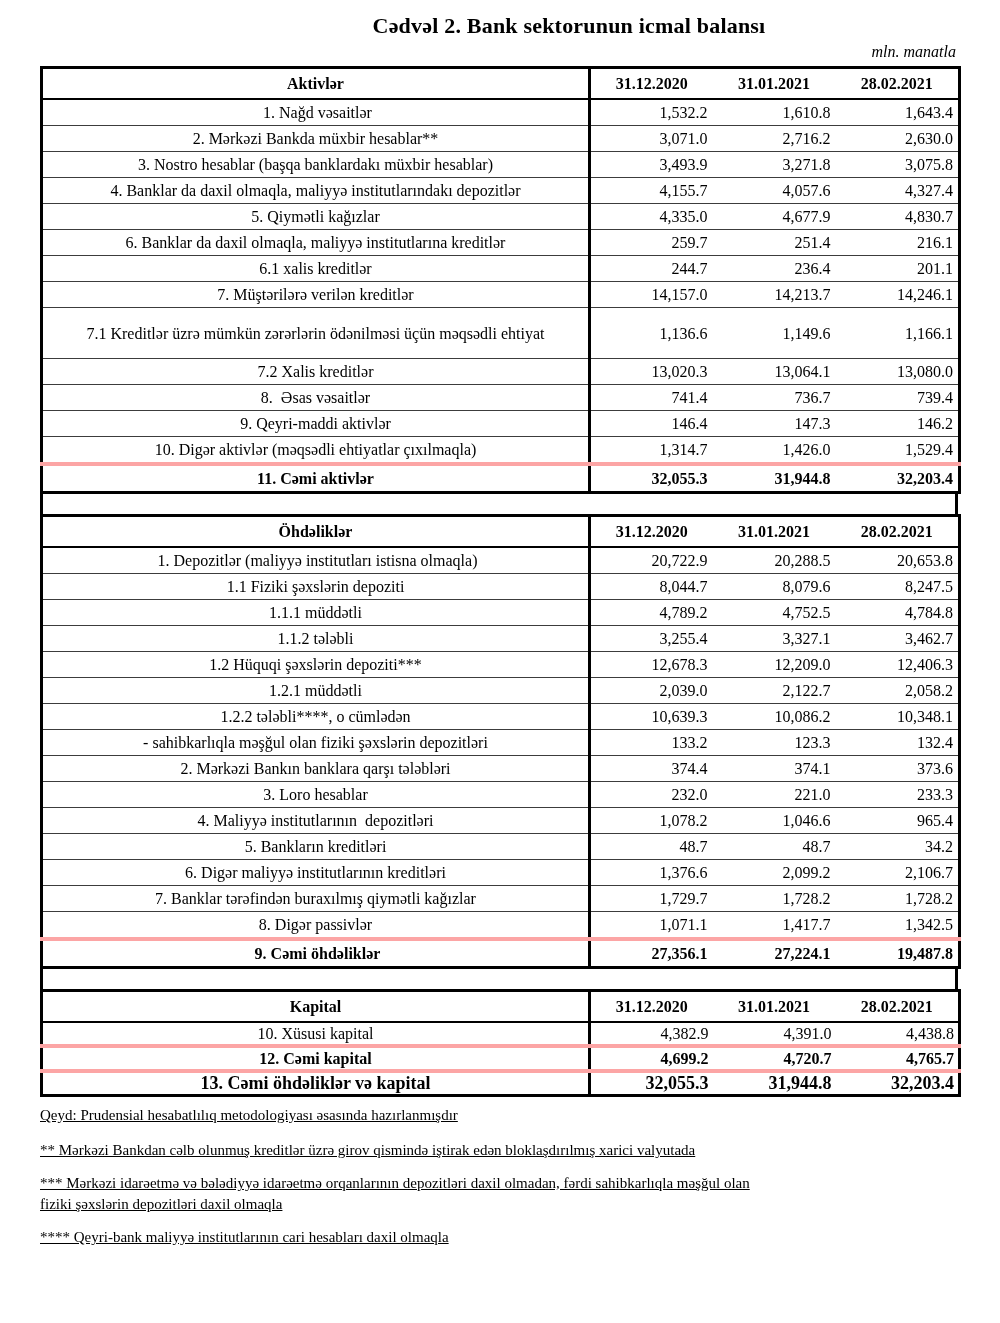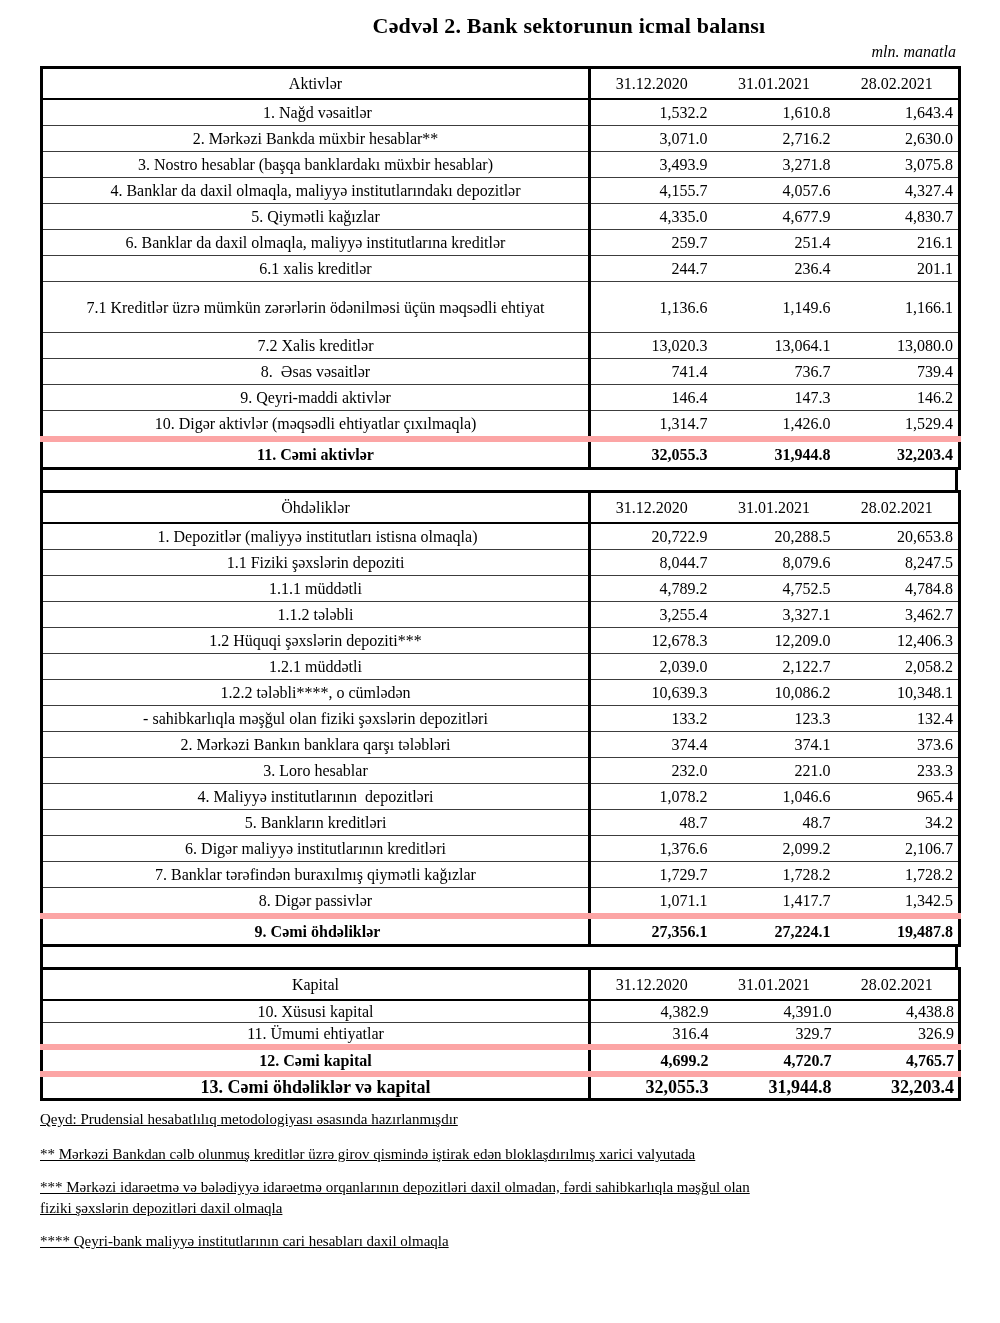--- a/index.html
+++ b/index.html
@@ -21,28 +21,28 @@
   }
 
   table.bal {
     border-collapse:collapse; table-layout:fixed;
     width:918px; border:3px solid #000;
   }
   table.bal th, table.bal td {
     font-size:16px; line-height:21px; padding:2px 5px;
     vertical-align:middle; overflow:hidden;
   }
-  table.bal th { padding:4px 5px; font-weight:normal; text-align:center; }
+  table.bal th { padding:4px 5px; font-weight:bold; text-align:center; }
   tr.hdr th { border-bottom:2px solid #000; }
   th.sec, td.lbl { border-right:3px solid #000; }
   td.lbl { text-align:center; white-space:pre-wrap; }
   td.val { text-align:right; padding-right:4px; }
   tbody tr td { border-top:1px solid #3c3c3c; }
   tbody tr:first-child td { border-top:none; }
-  tr.total td { font-weight:bold; border-top:6px solid #fca5a5; }
+  tr.total td { font-weight:bold; border-top:4px solid #fca5a5; }
   tr.tall td { height:46px; }
   tr.large td { font-size:18px; line-height:23px; }
   td.ind1 { padding-left:44px; }
   td.ind2 { padding-left:58px; }
   table.compact td { padding:1px 5px; line-height:19px;margin-left:16px; }
   table.compact td.val { padding-right:4px; }
 
   .spacer {
     width:918px; height:20px; box-sizing:border-box;
     border-left:3px solid #000; border-right:3px solid #000;
@@ -110,20 +110,26 @@
             <td class="val">259.7</td>
             <td class="val">251.4</td>
             <td class="val">216.1</td>
           </tr>
           <tr class="">
             <td class="lbl">6.1 xalis kreditlər</td>
             <td class="val">244.7</td>
             <td class="val">236.4</td>
             <td class="val">201.1</td>
           </tr>
+          <tr class="">
+            <td class="lbl">7. Müştərilərə verilən kreditlər</td>
+            <td class="val">14,157.0</td>
+            <td class="val">14,213.7</td>
+            <td class="val">14,246.1</td>
+          </tr>
           <tr class="tall">
             <td class="lbl">7.1 Kreditlər üzrə mümkün zərərlərin ödənilməsi üçün məqsədli ehtiyat</td>
             <td class="val">1,136.6</td>
             <td class="val">1,149.6</td>
             <td class="val">1,166.1</td>
           </tr>
           <tr class="">
             <td class="lbl">7.2 Xalis kreditlər</td>
             <td class="val">13,020.3</td>
             <td class="val">13,064.1</td>
@@ -285,26 +291,20 @@
             <th class="col">31.01.2021</th>
             <th class="col">28.02.2021</th>
           </tr>
         </thead>
         <tbody>
           <tr class="">
             <td class="lbl">10. Xüsusi kapital</td>
             <td class="val">4,382.9</td>
             <td class="val">4,391.0</td>
             <td class="val">4,438.8</td>
-          </tr>
-          <tr class="">
-            <td class="lbl">11. Ümumi ehtiyatlar</td>
-            <td class="val">316.4</td>
-            <td class="val">329.7</td>
-            <td class="val">326.9</td>
           </tr>
           <tr class="total">
             <td class="lbl">12. Cəmi kapital</td>
             <td class="val">4,699.2</td>
             <td class="val">4,720.7</td>
             <td class="val">4,765.7</td>
           </tr>
           <tr class="total large">
             <td class="lbl">13. Cəmi öhdəliklər və kapital</td>
             <td class="val">32,055.3</td>

